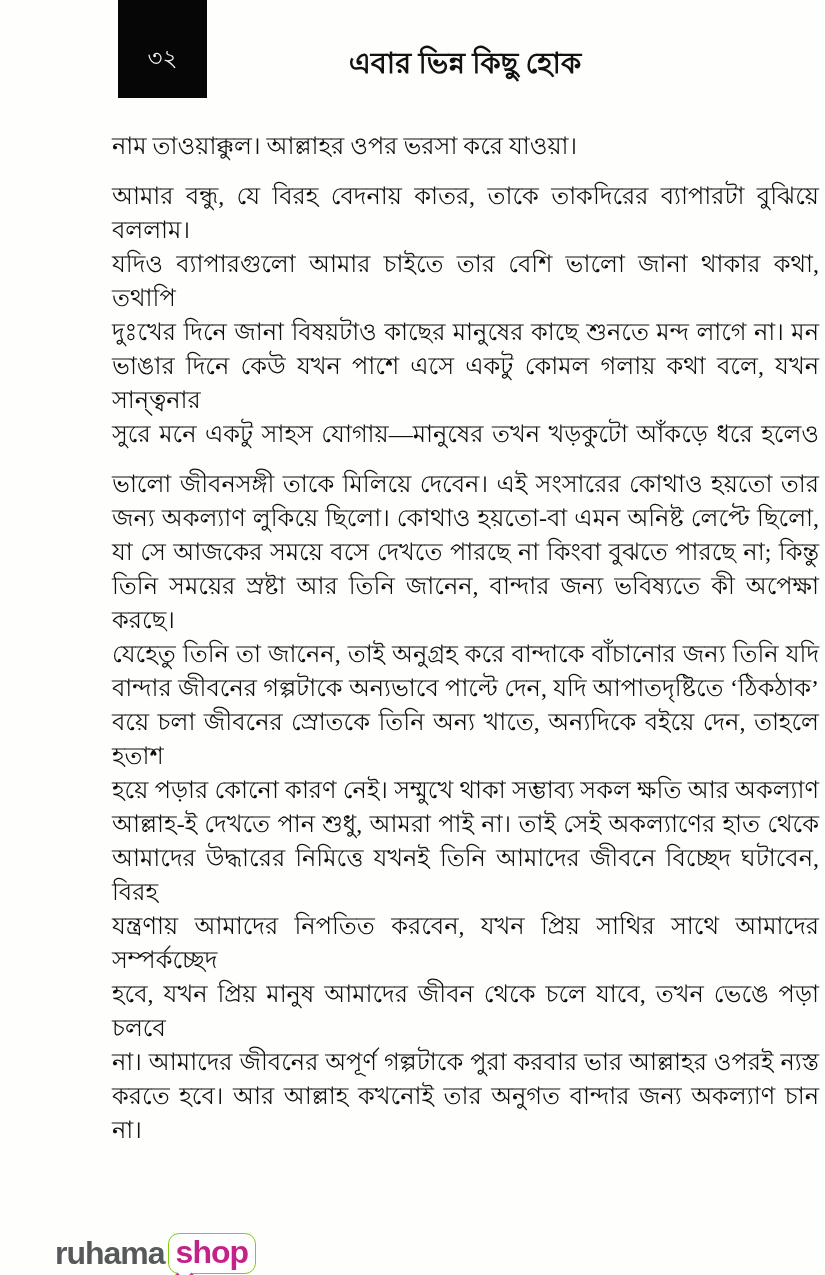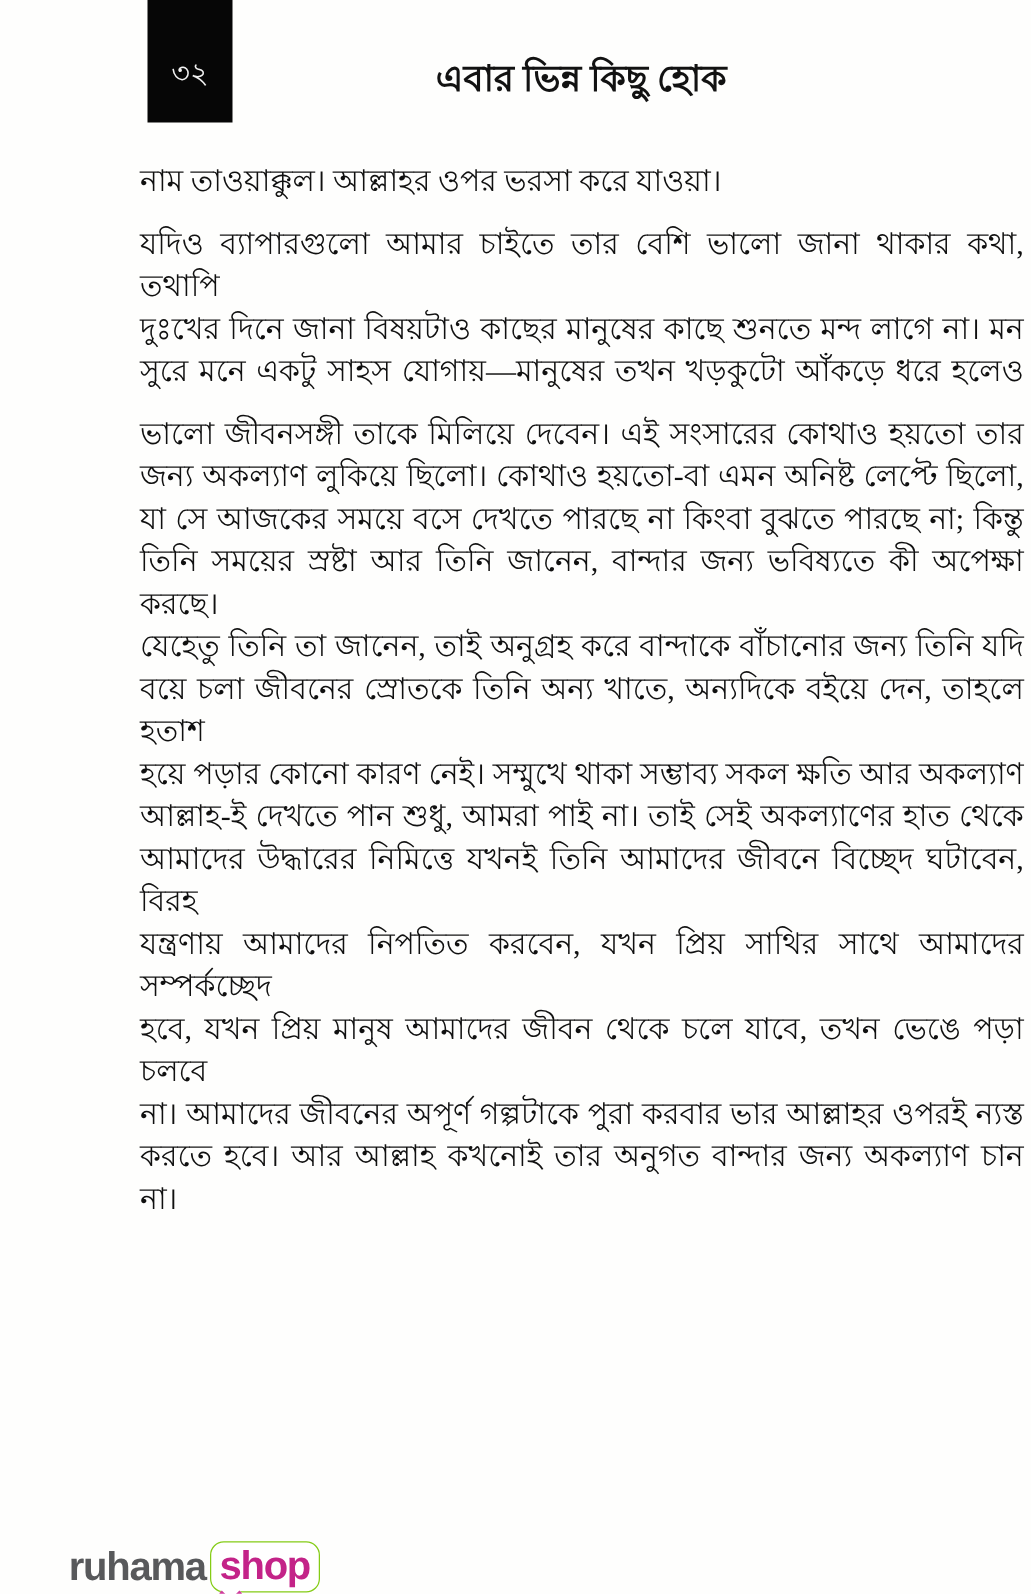--- a/index.html
+++ b/index.html
@@ -8,21 +8,21 @@
     width:825px; height:1275px;
     background:#fefefdff;
     background:#fefefd;
     font-family:"Liberation Serif", serif;
     color:#101010;
     overflow:hidden;
   }
   
   .page-number-box {
     position:absolute; left:118px; top:0;
-    width:68px; height:98px;
+    width:89px; height:98px;
     background:#060606;
     display:flex; align-items:center; justify-content:center;
   }
   .page-number {
     color:#f2f2f2; font-size:23px; line-height:1;
     padding-top:18px;
   }
   .running-header {
     position:absolute; left:112px; top:40px; width:706px;
     text-align:center;
@@ -75,30 +75,33 @@
   <div class="page-number-box">
     <span class="page-number">৩২</span>
   </div>
   <div class="running-header">এবার ভিন্ন কিছু হোক</div>
 
   <div class="content">
     <div class="para">
         <div class="line last">নাম তাওয়াক্কুল। আল্লাহর ওপর ভরসা করে যাওয়া।</div>
       </div>
     <div class="para">
+        <div class="line">আমার বন্ধু, যে বিরহ বেদনায় কাতর, তাকে তাকদিরের ব্যাপারটা বুঝিয়ে বললাম।</div>
         <div class="line">যদিও ব্যাপারগুলো আমার চাইতে তার বেশি ভালো জানা থাকার কথা, তথাপি</div>
         <div class="line">দুঃখের দিনে জানা বিষয়টাও কাছের মানুষের কাছে শুনতে মন্দ লাগে না। মন</div>
+        <div class="line">ভাঙার দিনে কেউ যখন পাশে এসে একটু কোমল গলায় কথা বলে, যখন সান্ত্বনার</div>
         <div class="line">সুরে মনে একটু সাহস যোগায়—মানুষের তখন খড়কুটো আঁকড়ে ধরে হলেও</div>
       </div>
     <div class="para">
         <div class="line">ভালো জীবনসঙ্গী তাকে মিলিয়ে দেবেন। এই সংসারের কোথাও হয়তো তার</div>
         <div class="line">জন্য অকল্যাণ লুকিয়ে ছিলো। কোথাও হয়তো-বা এমন অনিষ্ট লেপ্টে ছিলো,</div>
         <div class="line">যা সে আজকের সময়ে বসে দেখতে পারছে না কিংবা বুঝতে পারছে না; কিন্তু</div>
         <div class="line">তিনি সময়ের স্রষ্টা আর তিনি জানেন, বান্দার জন্য ভবিষ্যতে কী অপেক্ষা করছে।</div>
         <div class="line">যেহেতু তিনি তা জানেন, তাই অনুগ্রহ করে বান্দাকে বাঁচানোর জন্য তিনি যদি</div>
+        <div class="line">বান্দার জীবনের গল্পটাকে অন্যভাবে পাল্টে দেন, যদি আপাতদৃষ্টিতে ‘ঠিকঠাক’</div>
         <div class="line">বয়ে চলা জীবনের স্রোতকে তিনি অন্য খাতে, অন্যদিকে বইয়ে দেন, তাহলে হতাশ</div>
         <div class="line">হয়ে পড়ার কোনো কারণ নেই। সম্মুখে থাকা সম্ভাব্য সকল ক্ষতি আর অকল্যাণ</div>
         <div class="line">আল্লাহ-ই দেখতে পান শুধু, আমরা পাই না। তাই সেই অকল্যাণের হাত থেকে</div>
         <div class="line">আমাদের উদ্ধারের নিমিত্তে যখনই তিনি আমাদের জীবনে বিচ্ছেদ ঘটাবেন, বিরহ</div>
         <div class="line">যন্ত্রণায় আমাদের নিপতিত করবেন, যখন প্রিয় সাথির সাথে আমাদের সম্পর্কচ্ছেদ</div>
         <div class="line">হবে, যখন প্রিয় মানুষ আমাদের জীবন থেকে চলে যাবে, তখন ভেঙে পড়া চলবে</div>
         <div class="line">না। আমাদের জীবনের অপূর্ণ গল্পটাকে পুরা করবার ভার আল্লাহর ওপরই ন্যস্ত</div>
         <div class="line last">করতে হবে। আর আল্লাহ কখনোই তার অনুগত বান্দার জন্য অকল্যাণ চান না।</div>
       </div>
 

